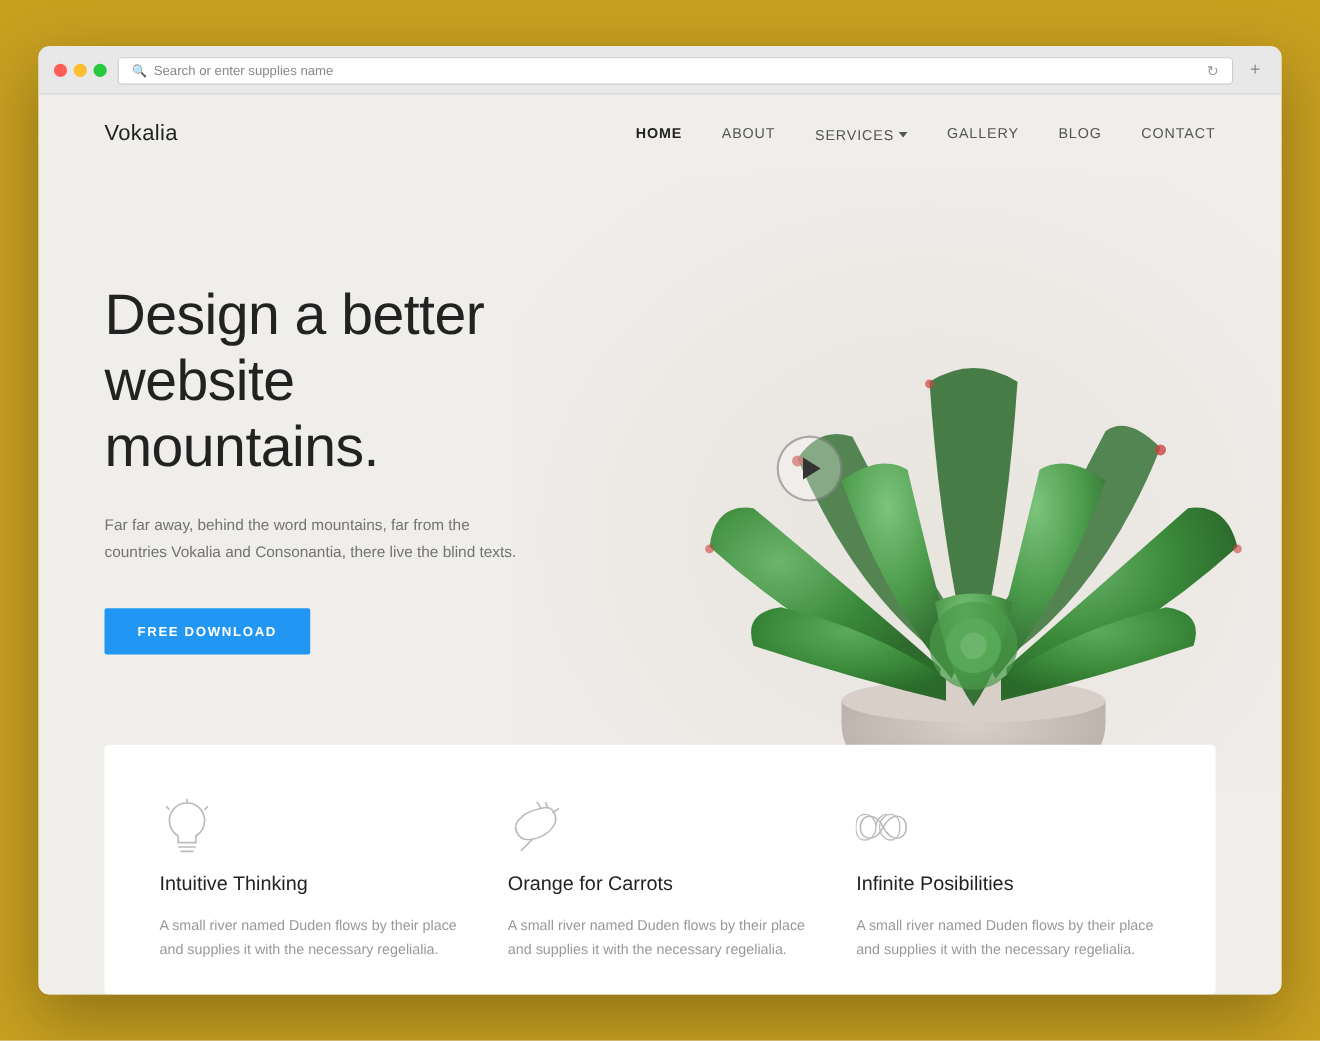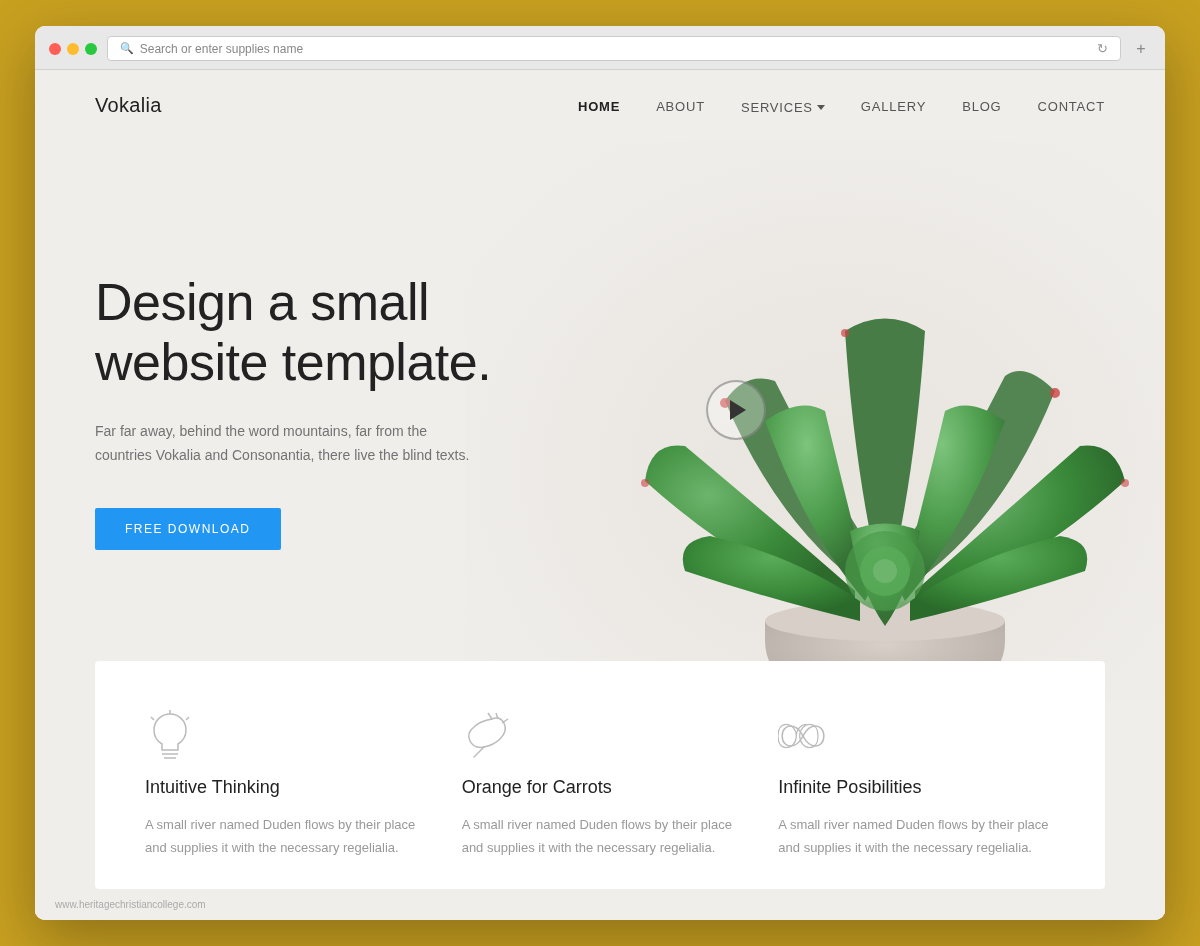--- a/index.html
+++ b/index.html
@@ -175,21 +175,21 @@
       margin-bottom: 40px;
       max-width: 380px;
     }
 
     .hero-btn {
       background: #2196f3;
       color: #fff;
       border: none;
       padding: 14px 30px;
       font-size: 12px;
-      font-weight: 400;
+      font-weight: 700;
       letter-spacing: 1.5px;
       text-transform: uppercase;
       cursor: pointer;
       border-radius: 2px;
       text-align: right;
     }
 
     
     .hero-image-area {
       position: absolute;
@@ -335,21 +335,21 @@
         </li>
         <li>
           <a href="#">CONTACT</a>
         </li>
       </ul>
     </nav>
 
     <div class="hero">
 
       <div class="hero-content">
-        <h1 class="hero-title">Design a small website template.</h1>
+        <h1 class="hero-title">Design a better website mountains.</h1>
         <p class="hero-subtitle">Far far away, behind the word mountains, far from the countries Vokalia and Consonantia, there live the blind texts.</p>
         <button class="hero-btn">FREE DOWNLOAD</button>
       </div>
 
       <div class="hero-image-area">
         <svg class="succulent-container" viewBox="0 0 750 650" xmlns="http://www.w3.org/2000/svg">
 
           <defs>
             <radialGradient id="bg-grad" cx="50%" cy="60%" r="60%">
               <stop offset="0%" style="stop-color:#e8e4de"></stop>
@@ -457,18 +457,15 @@
             <path d="M38 4 C44 4 48 9 48 18 C48 27 44 32 38 32 C32 32 26 26 26 18 C26 10 32 4 38 4"></path>
 
             <path d="M5 18 C5 10 10 6 15 6 C21 6 26 10 30 18 C34 26 39 30 45 30 C50 30 55 26 55 18 C55 10 50 6 45 6 C39 6 34 10 30 18 C26 26 21 30 15 30 C10 30 5 26 5 18 Z" stroke="#bbb" stroke-width="1.8" fill="none"></path>
           </svg>
         </div>
         <h3 class="feature-title">Infinite Posibilities</h3>
         <p class="feature-desc">A small river named Duden flows by their place and supplies it with the necessary regelialia.</p>
       </div>
     </div>
 
-    <div class="watermark">
-      <span>www.heritagechristiancollege.com</span>
-    </div>
 
   </div>
 </div>
 
 </body></html>

